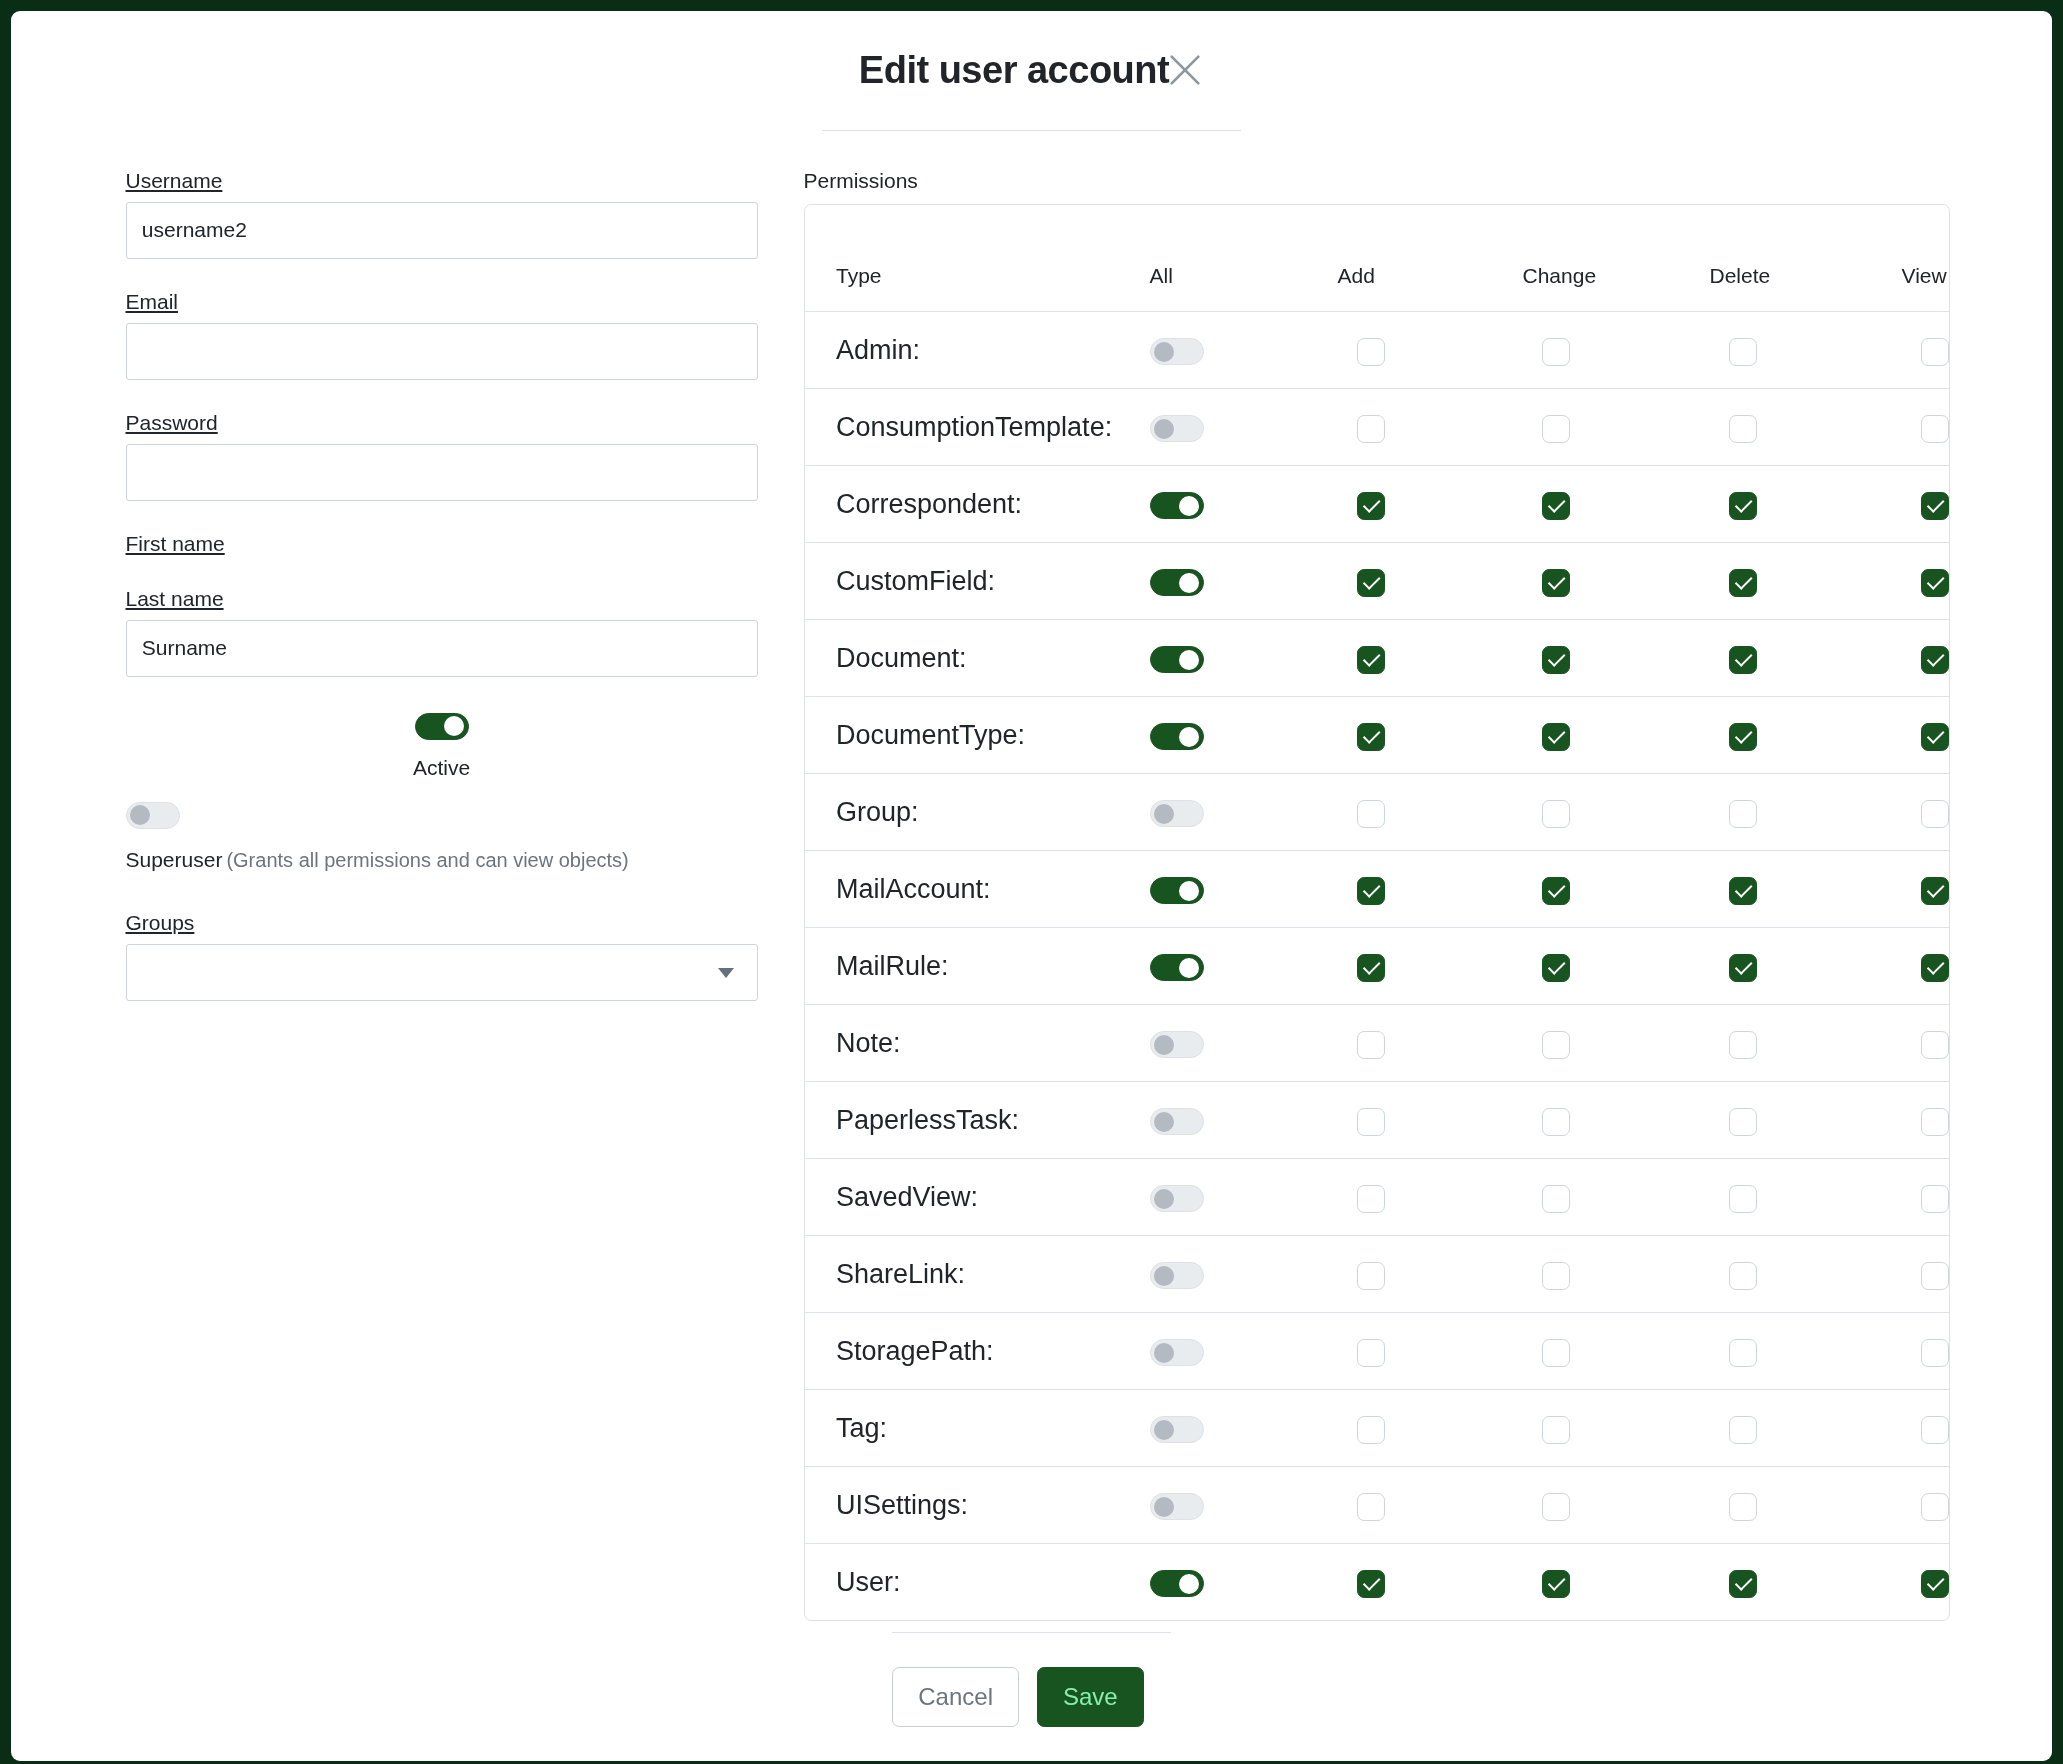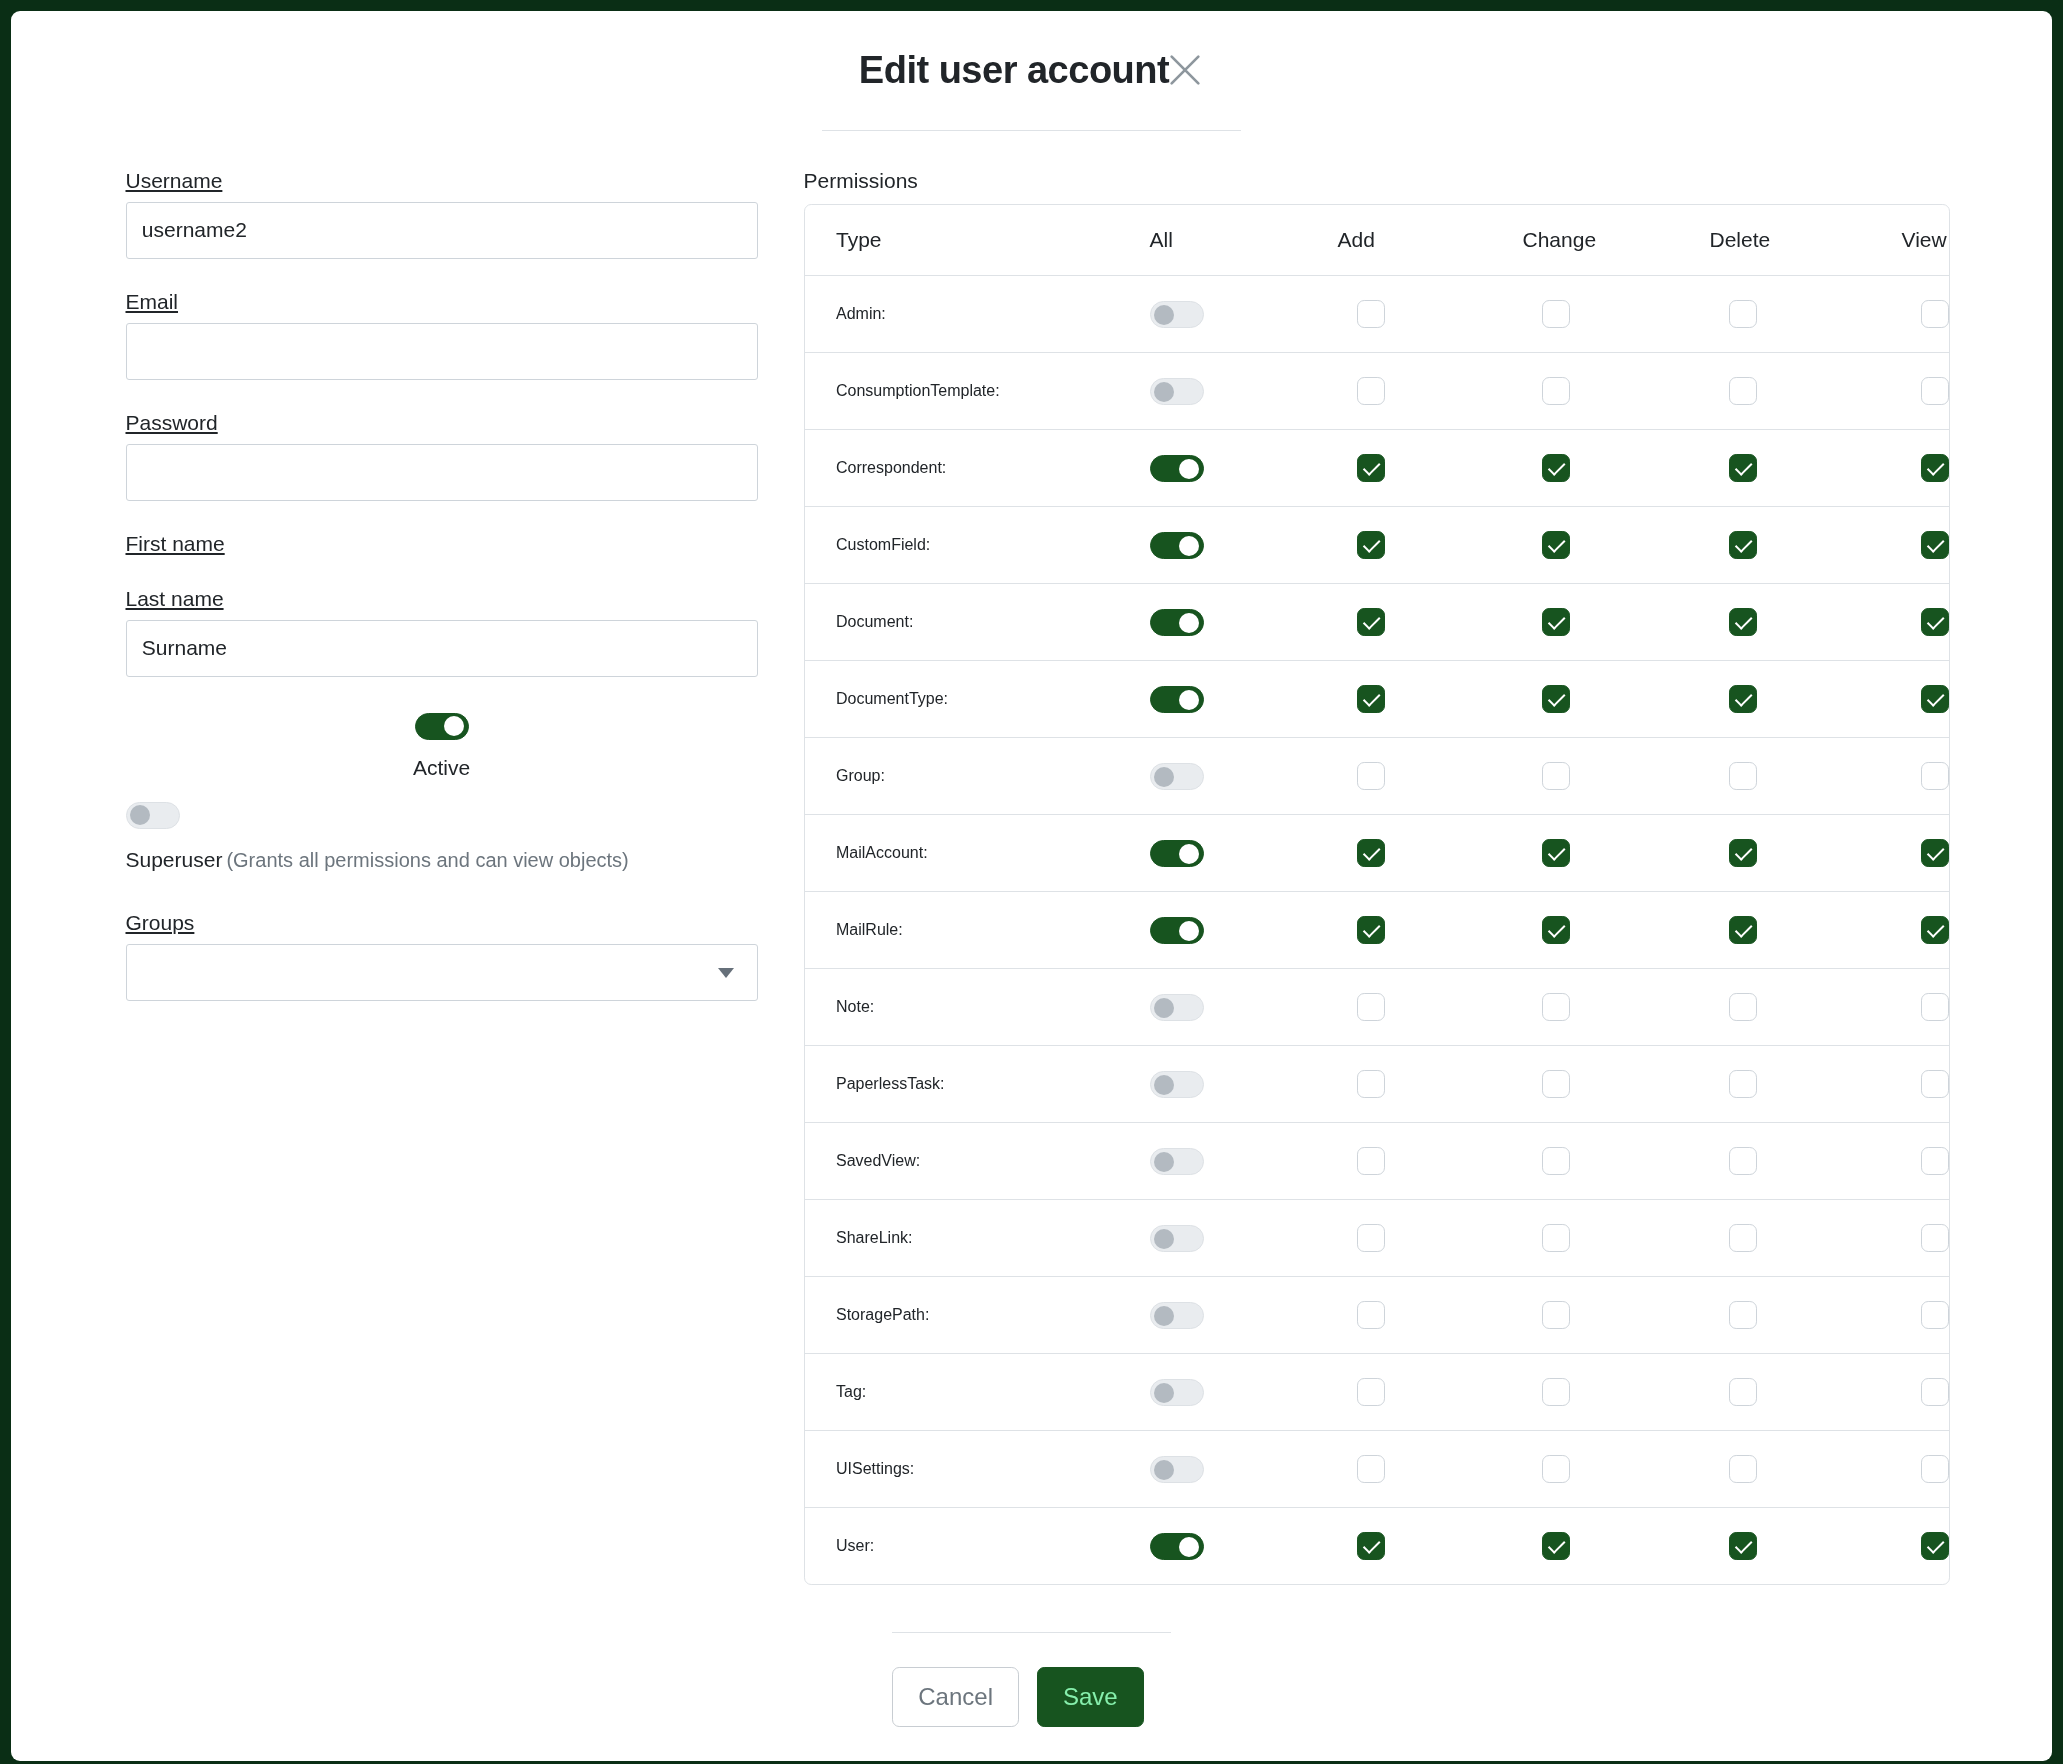--- a/index.html
+++ b/index.html
@@ -93,22 +93,22 @@
   .groups-field { margin-top: 36px; }
   
   .right-col { flex: 1 1 auto; min-width: 0; }
   .perm-label { font-size: 21px; margin-bottom: 11.7px; }
   .ptable { border: 0.9px solid #dee2e6; border-radius: 7.2px; overflow: hidden; background: #fff; }
   .phead, .prow {
     display: grid;
     grid-template-columns: 345px 188px 185px 187px 192px 1fr;
     align-items: center;
   }
-  .phead { height: 70px; font-size: 21px; }
-  .prow { height: 77px; font-size: 16px; border-top: 0.9px solid #dee2e6; }
+  .phead { height: 70px; font-size: 21px; margin-top: 36px; }
+  .prow { height: 77px; font-size: 27px; border-top: 0.9px solid #dee2e6; }
   .pcell-type { padding-left: 31.5px; }
   .modal-footer {
     flex: 0 0 129px; height: 129px;
     border-top: 0.9px solid #dee2e6;
     display: flex; align-items: center; justify-content: flex-end;
     gap: 18px; padding-right: 27px;
   }
   .btn {
     height: 60px; border-radius: 7.2px; font-size: 24px;
     font-family: inherit; cursor: pointer; padding: 0 25px;

